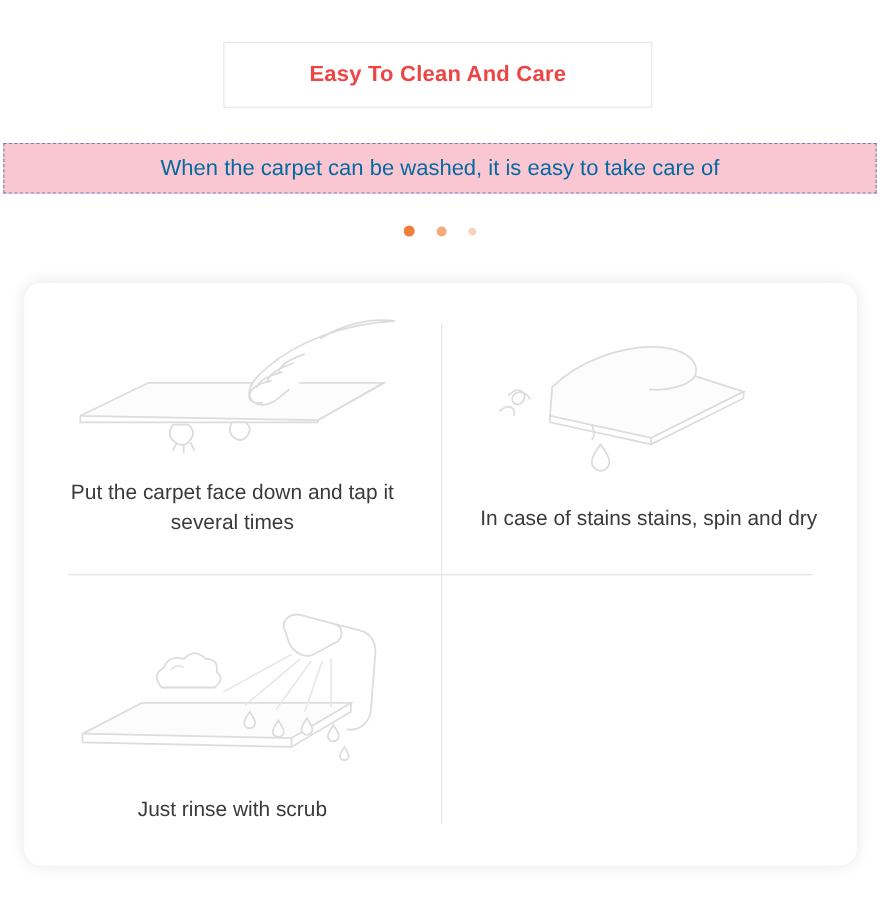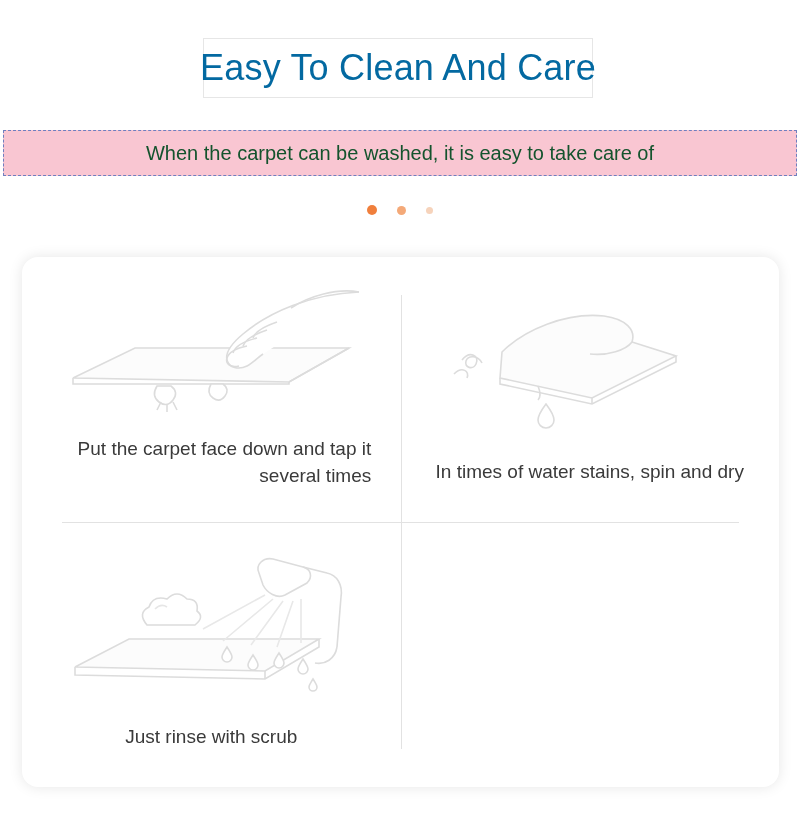--- a/index.html
+++ b/index.html
@@ -28,44 +28,44 @@
     top: 38px;
     width: 390px;
     height: 60px;
     border: 1px solid #e6e6e6;
     box-sizing: border-box;
     display: flex;
     align-items: center;
     justify-content: center;
   }
   .title-text {
-    font-size: 36px;
-    font-weight: 400;
-    color: #0369a1;
+    font-size: 20px;
+    font-weight: 700;
+    color: #ef4444;
     letter-spacing: 0.2px;
     white-space: nowrap;
   }
 
   
   .subtitle-band {
     position: absolute;
     left: 3px;
     top: 130px;
     width: 794px;
     height: 46px;
     background: #f9c6d2;
     border: 1px dashed #6f7fbf;
     box-sizing: border-box;
     display: flex;
     align-items: center;
     justify-content: center;
   }
   .subtitle-text {
     font-size: 20px;
-    color: #14532d;
+    color: #0369a1;
     white-space: nowrap;
   }
 
   
   .dots {
     position: absolute;
     left: 0;
     top: 205px;
     width: 800px;
     display: flex;
@@ -131,21 +131,21 @@
     display: flex;
     align-items: center;
     justify-content: center;
     width: 100%;
   }
   .caption {
     margin-top: 4px;
     font-size: 19px;
     line-height: 27px;
     color: #3a3a3a;
-    text-align: right;
+    text-align: center;
     max-width: 320px;
   }
   .cell.lower .art { height: 175px; }
   .cell.lower .caption { margin-top: 2px; }
 
   svg { display: block; }
 </style>
 </head>
 <body>
 
@@ -204,21 +204,21 @@
             <path d="M60 92 L60 98 L152 118 L236 76 L236 70" stroke="#dcdcdc"></path>
             <path d="M152 112 L152 118" stroke="#dcdcdc"></path>
 
             <path d="M22 74 c8 -10 18 -4 14 4 c-3 6 -12 4 -10 -3 c2 -6 12 -6 16 2" stroke="#dcdcdc"></path>
             <path d="M14 88 c8 -8 16 -3 13 4" stroke="#dcdcdc"></path>
 
             <path d="M98 100 q4 10 0 14" stroke="#dcdcdc"></path>
             <path d="M106 118 c-6 8 -8 12 -8 16 a8 8 0 0 0 16 0 c0 -4 -2 -8 -8 -16 z" fill="#fff" stroke="#dcdcdc"></path>
           </svg>
         </div>
-        <div class="caption">In times of water stains, spin and dry</div>
+        <div class="caption">In case of stains stains, spin and dry</div>
       </div>
 
       <div class="cell lower">
         <div class="art">
           <svg width="320" height="165" viewBox="0 0 320 165" fill="none" stroke="#dcdcdc" stroke-width="1.6">
 
             <path d="M24 116 L78 88 L268 88 L214 120 Z" fill="#fcfcfc" stroke="#dcdcdc"></path>
             <path d="M24 116 L24 124 L214 128 L268 96 L268 88" stroke="#dcdcdc"></path>
             <path d="M214 120 L214 128" stroke="#dcdcdc"></path>
 

